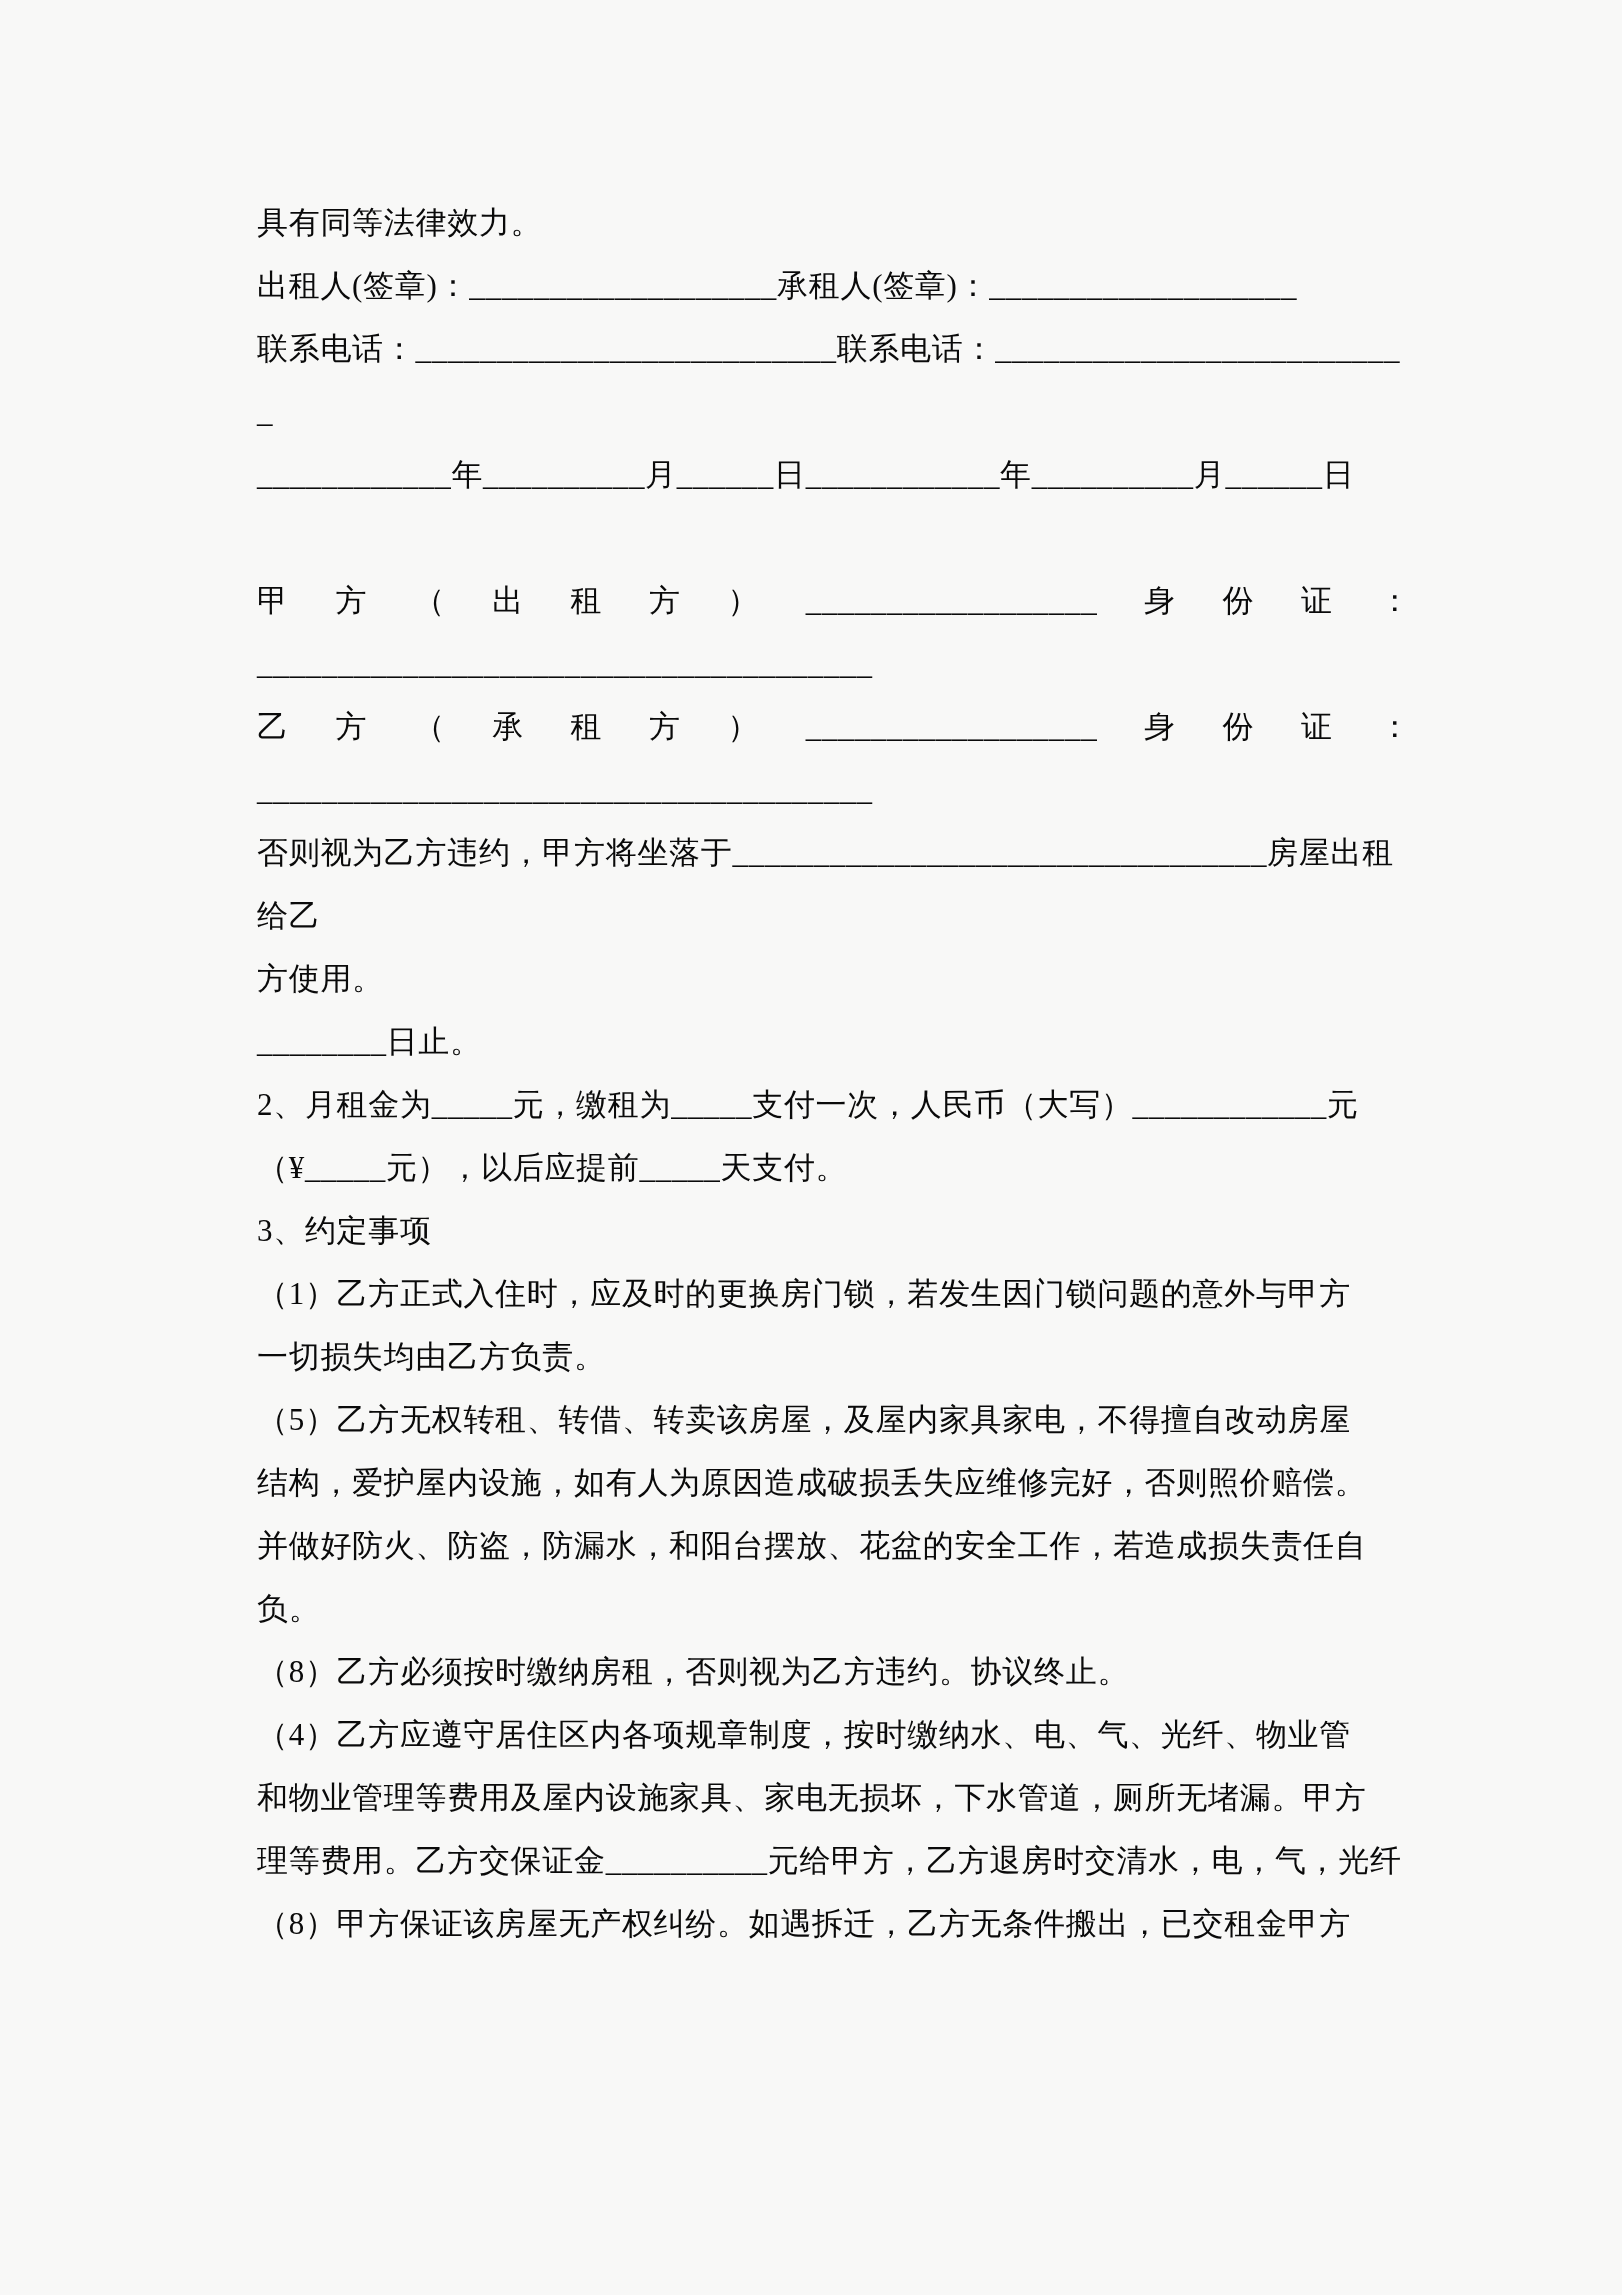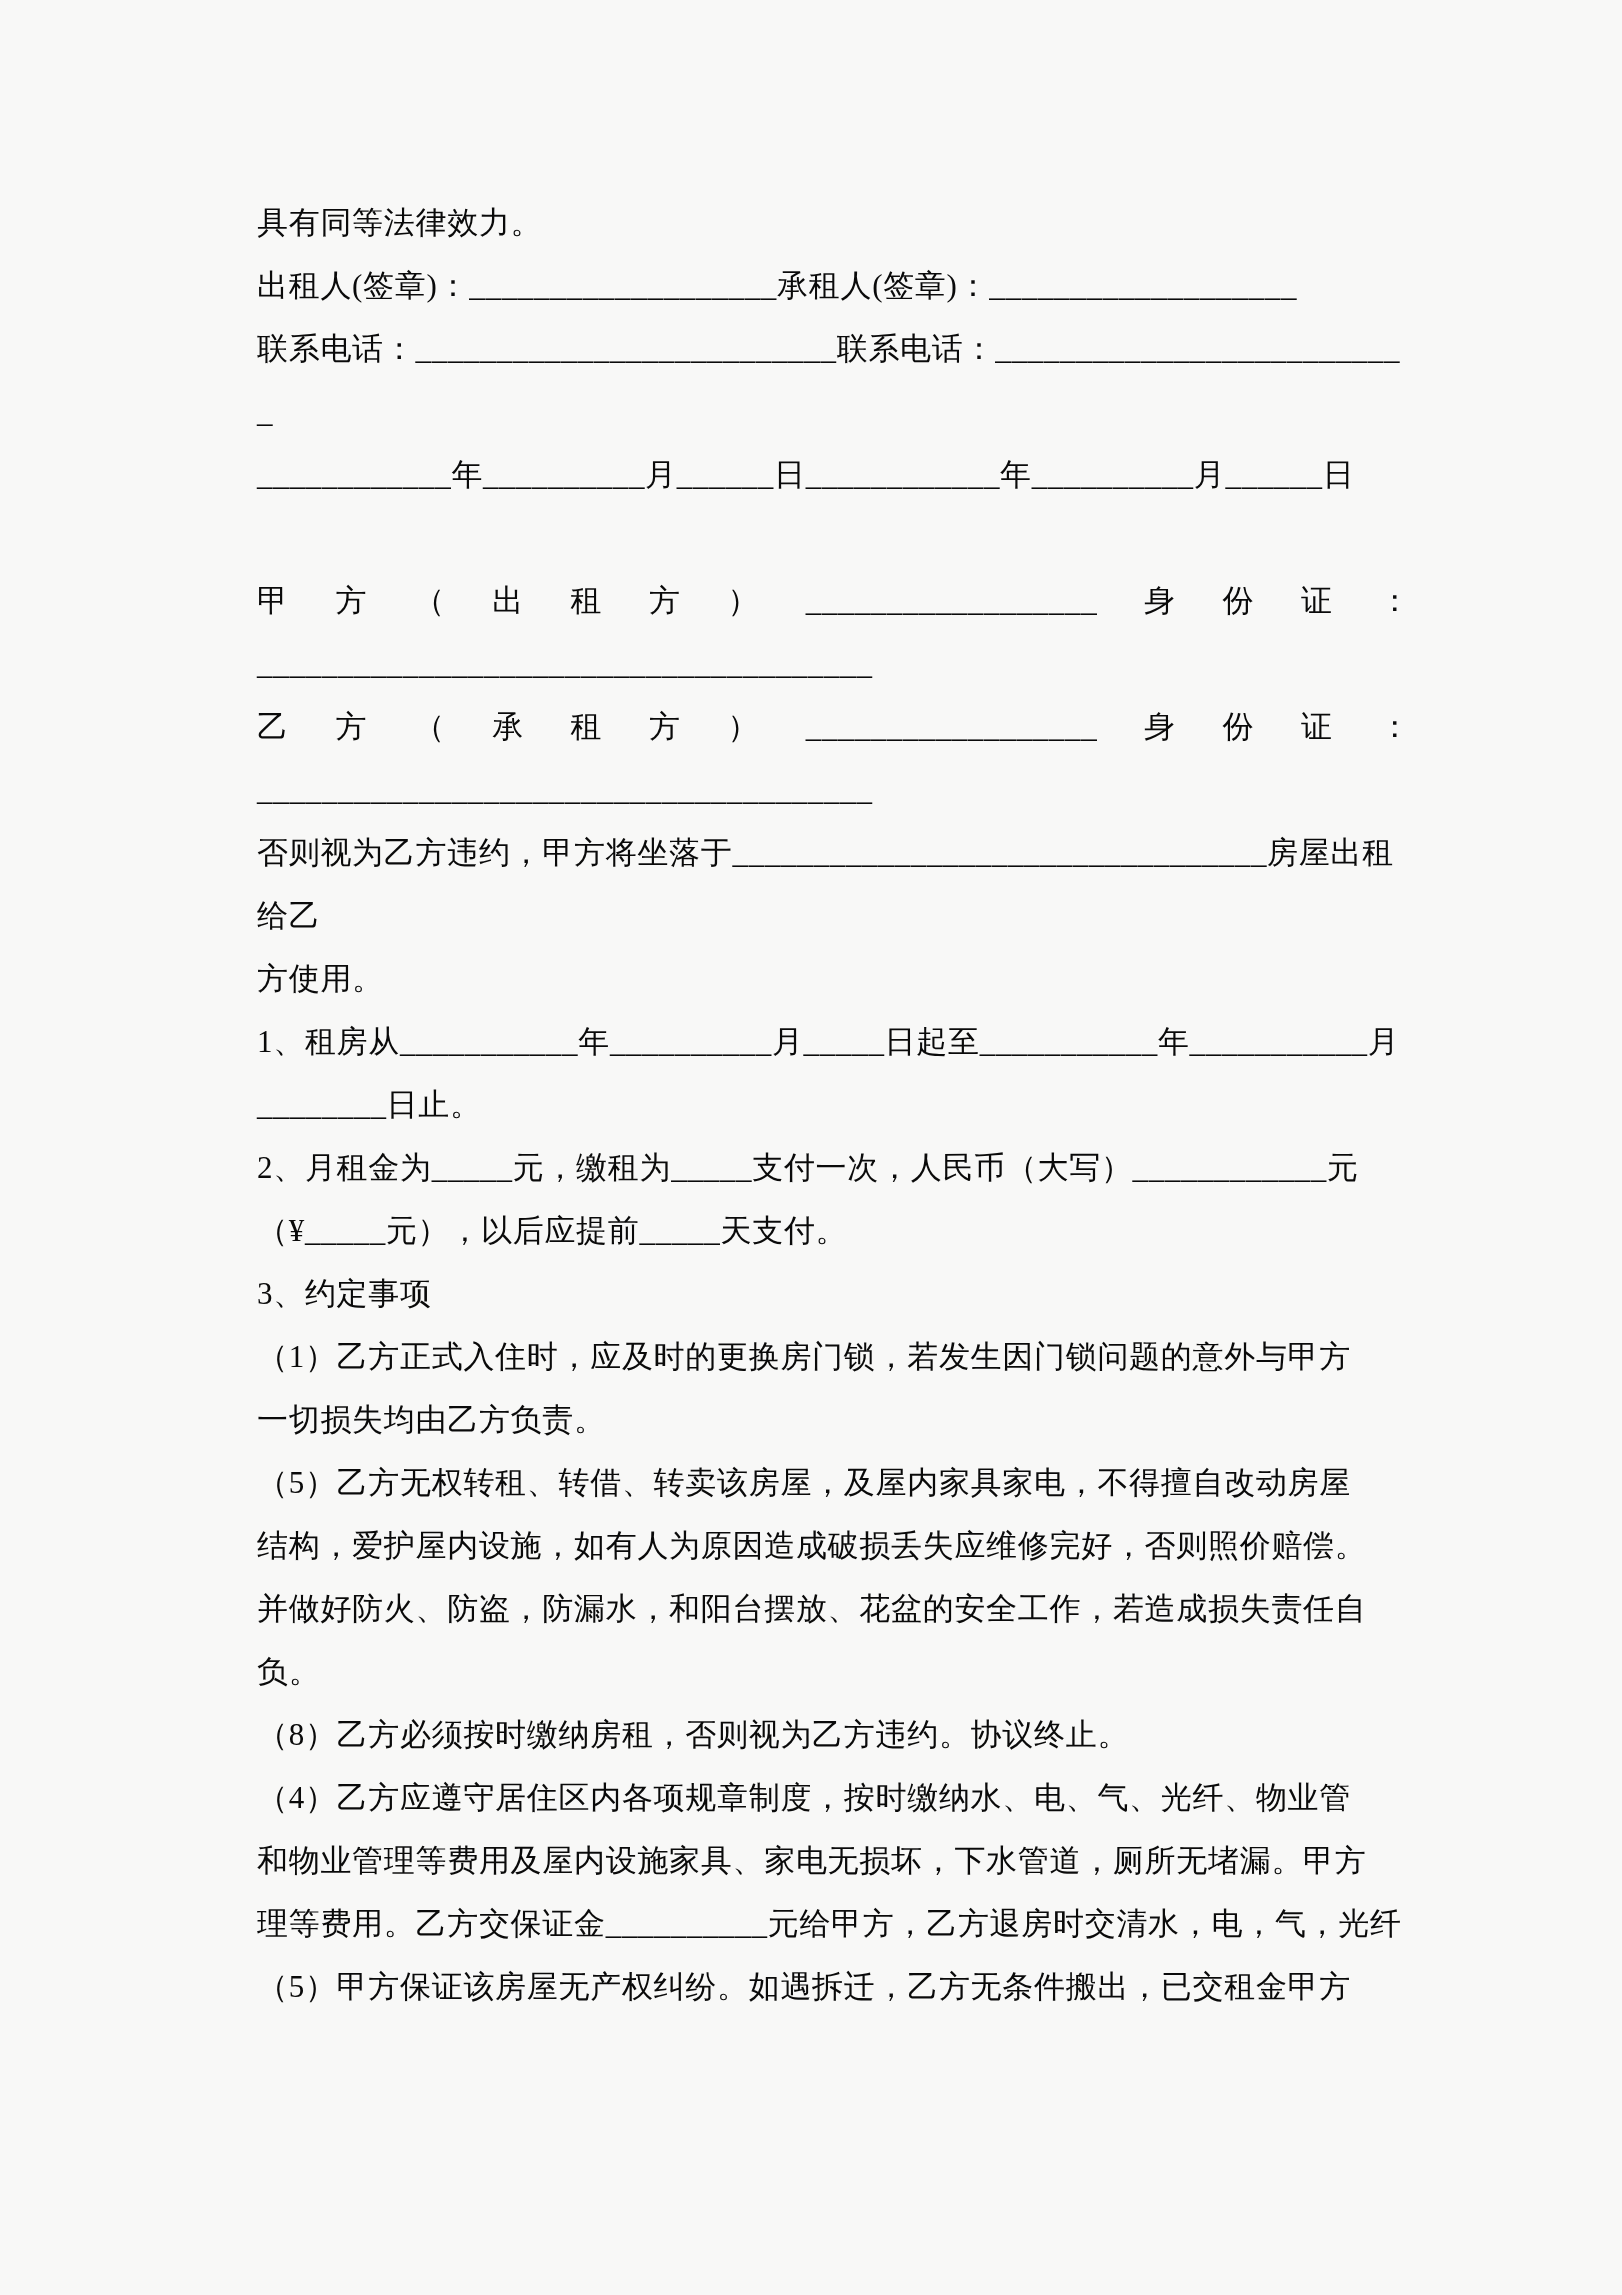--- a/index.html
+++ b/index.html
@@ -44,30 +44,29 @@
   <div class="line">出租人(签章)：___________________承租人(签章)：___________________</div>
   <div class="line">联系电话：__________________________联系电话：__________________________</div>
   <div class="line">____________年__________月______日____________年__________月______日</div>
   <div class="line"></div>
   <div class="line jl">甲方（出租方）__________________身份证：</div>
   <div class="line">______________________________________</div>
   <div class="line jl">乙方（承租方）__________________身份证：</div>
   <div class="line">______________________________________</div>
   <div class="line">否则视为乙方违约，甲方将坐落于_________________________________房屋出租给乙</div>
   <div class="line">方使用。</div>
-  <div class="line">1、租房从___________年__________月_____日起至___________年___________月</div>
   <div class="line">________日止。</div>
   <div class="line">2、月租金为_____元，缴租为_____支付一次，人民币（大写）____________元</div>
   <div class="line">（¥_____元），以后应提前_____天支付。</div>
   <div class="line">3、约定事项</div>
   <div class="line">（1）乙方正式入住时，应及时的更换房门锁，若发生因门锁问题的意外与甲方</div>
   <div class="line">一切损失均由乙方负责。</div>
   <div class="line">（5）乙方无权转租、转借、转卖该房屋，及屋内家具家电，不得擅自改动房屋</div>
   <div class="line">结构，爱护屋内设施，如有人为原因造成破损丢失应维修完好，否则照价赔偿。</div>
   <div class="line">并做好防火、防盗，防漏水，和阳台摆放、花盆的安全工作，若造成损失责任自</div>
   <div class="line">负。</div>
   <div class="line">（8）乙方必须按时缴纳房租，否则视为乙方违约。协议终止。</div>
   <div class="line">（4）乙方应遵守居住区内各项规章制度，按时缴纳水、电、气、光纤、物业管</div>
   <div class="line">和物业管理等费用及屋内设施家具、家电无损坏，下水管道，厕所无堵漏。甲方</div>
   <div class="line">理等费用。乙方交保证金__________元给甲方，乙方退房时交清水，电，气，光纤</div>
-  <div class="line">（5）甲方保证该房屋无产权纠纷。如遇拆迁，乙方无条件搬出，已交租金甲方</div>
+  <div class="line">（8）甲方保证该房屋无产权纠纷。如遇拆迁，乙方无条件搬出，已交租金甲方</div>
 </div>
 
 
 </body></html>

